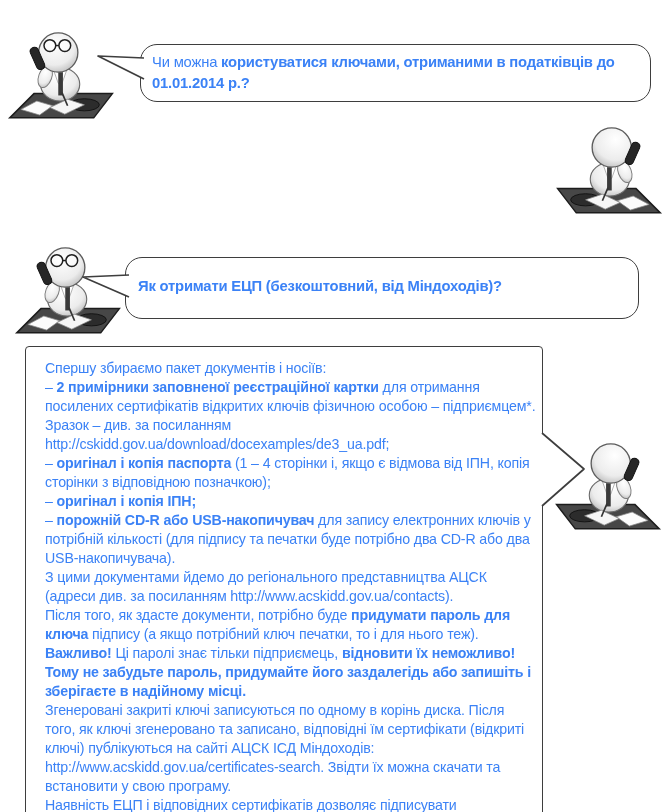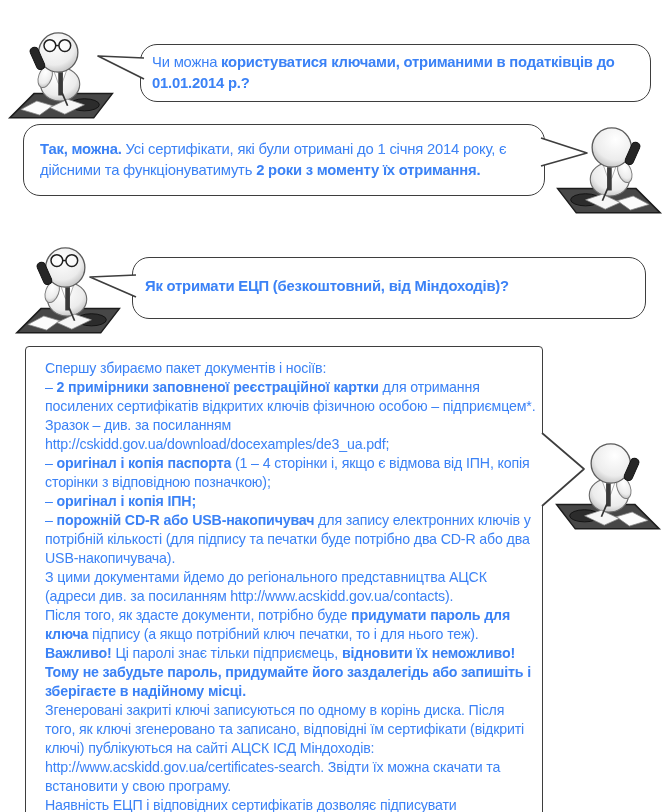--- a/index.html
+++ b/index.html
@@ -16,21 +16,21 @@
   }
   .bubble .txt{margin:0;font-size:14.8px;line-height:21px;letter-spacing:-0.2px;}
   .bubble.big{border-radius:4px;align-items:flex-start;}
   .bubble.big .txt{font-size:14.2px;line-height:19px;letter-spacing:-0.15px;}
   .tail{position:absolute;overflow:visible;pointer-events:none;}
   .b{font-weight:700;}
   .i{}
   
   .bubble1{left:140px;top:20px;width:511px;height:58px;padding:4px 10px 4px 11px;}
   .bubble2{left:23px;top:100px;width:522px;height:72px;padding:4px 8px 4px 16px;}
-  .bubble3{left:132px;top:233px;width:514px;height:62px;padding:4px 10px 8px 12px;}
+  .bubble3{left:125px;top:233px;width:514px;height:62px;padding:4px 10px 8px 12px;}
   .bubble4{left:25px;top:322px;width:518px;height:477px;padding:12px 5px 10px 19px;}
   .char1{left:6px;top:2px;}
   .char2{left:552px;top:97px;}
   .char3{left:13px;top:217px;}
   .char4{left:551px;top:413px;}
 </style>
 </head>
 <body>
 
 <div class="page">
@@ -69,26 +69,20 @@
 
       <rect x="29" y="21" width="9" height="25" rx="4" fill="#262626" stroke="#0e0e0e" stroke-width="1" transform="rotate(-24 33 33)"></rect>
     </svg></div>
   <div class="bubble bubble1">
     <svg class="tail" style="left:-45px;top:9px" width="50" height="30">
       <path d="M48,4 L2,2 L48,25" fill="#ffffff" stroke="#3e3e3e" stroke-width="1.7" stroke-linejoin="round"></path>
     </svg>
     <p class="txt"><span>Чи можна </span><span class="b">користуватися ключами, отриманими в податківців до 01.01.2014 р.?</span></p>
   </div>
 
-  <div class="bubble bubble2">
-    <svg class="tail" style="right:-45px;top:7px" width="50" height="38">
-      <path d="M2,6 L48,21 L2,34" fill="#ffffff" stroke="#3e3e3e" stroke-width="1.7" stroke-linejoin="round"></path>
-    </svg>
-    <p class="txt"><span class="b">Так, можна.</span><span> Усі сертифікати, які були отримані до 1 січня 2014 року, є дійсними та функціонуватимуть </span><span class="b">2 роки з моменту їх отримання.</span></p>
-  </div>
   <div class="char char2 flip"><svg viewBox="0 0 120 100" width="112" height="96">
       <defs>
         <radialGradient id="gHead" cx="40%" cy="30%" r="80%">
           <stop offset="0%" stop-color="#ffffff"></stop>
           <stop offset="65%" stop-color="#ececec"></stop>
           <stop offset="100%" stop-color="#b5b5b5"></stop>
         </radialGradient>
       </defs>
 
       <polygon points="4,97 30,71 114,71 94,97" fill="#474747" stroke="#1c1c1c" stroke-width="1.6"></polygon>

